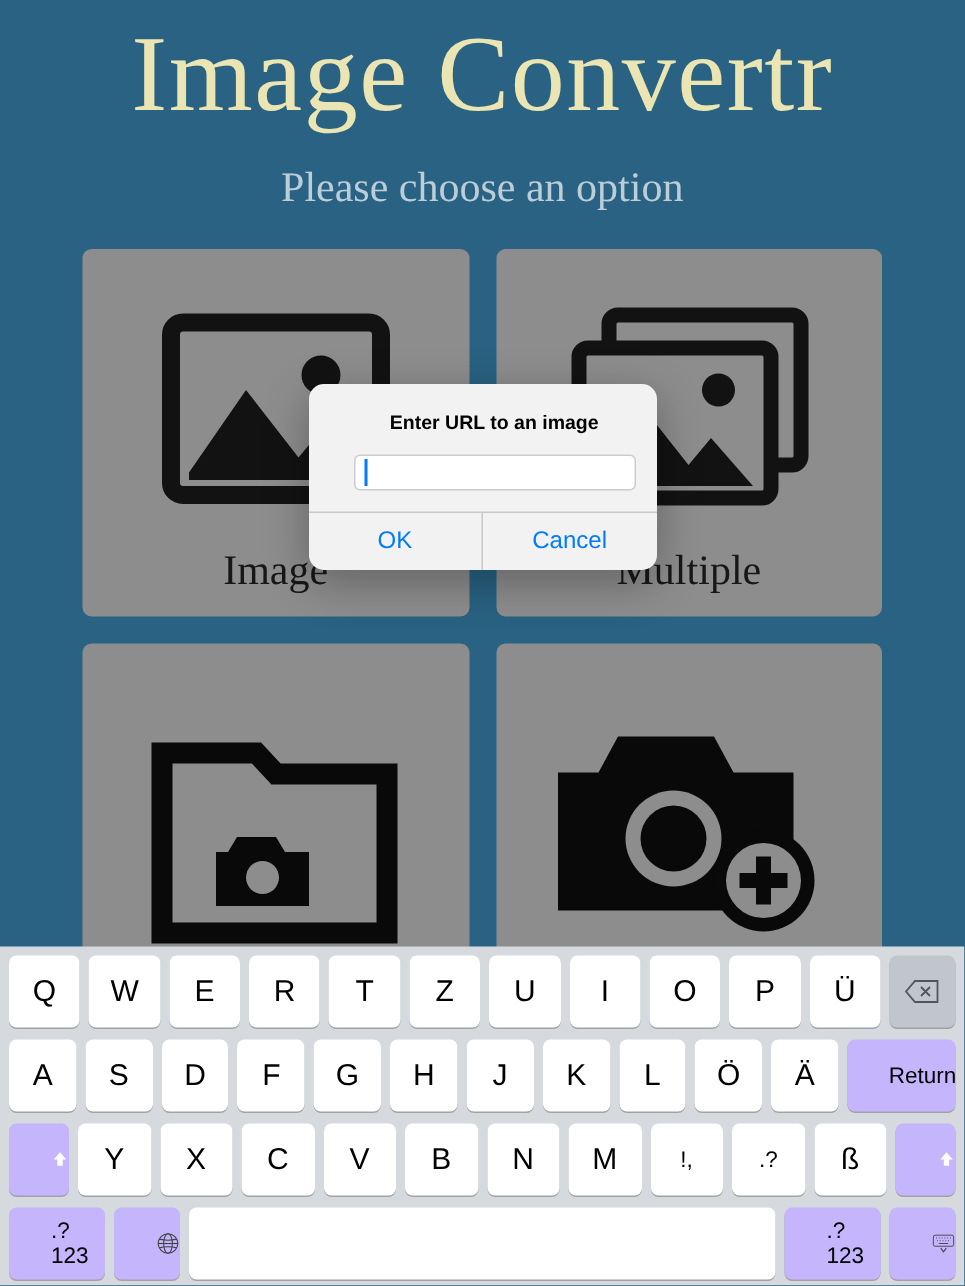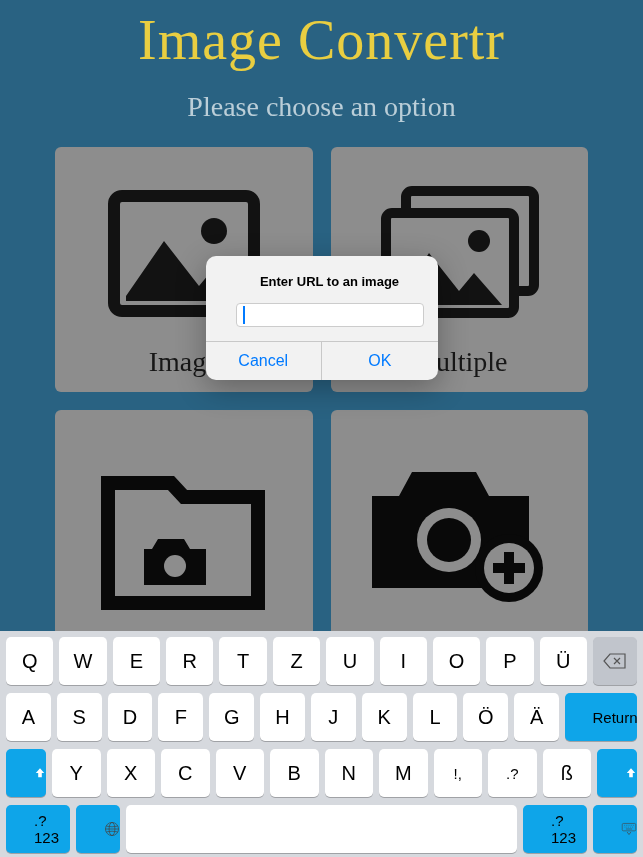--- a/index.html
+++ b/index.html
@@ -5,21 +5,21 @@
     * { margin: 0; padding: 0; box-sizing: border-box; }
     body {
       width: 643px;
       height: 857px;
       background: #2d6b8e;
       font-family: -apple-system, 'Helvetica Neue', sans-serif;
       position: relative;
       overflow: hidden;
     }
     .header { text-align: center; padding-top: 8px; }
-    .title { font-family: 'Times New Roman', serif; font-size: 56px; color: #fde047; font-weight: 400; letter-spacing: 1px; }
+    .title { font-family: 'Times New Roman', serif; font-size: 72px; color: #fef9c3; font-weight: 400; letter-spacing: 1px; }
     .subtitle { font-family: 'Times New Roman', serif; font-size: 28px; color: #cbe0eb; margin-top: 19px; }
     .grid { display: grid; grid-template-columns: 1fr 1fr; gap: 18px; padding: 18px 55px; margin-top: 6px; }
     .tile { background: #9a9a9a; border-radius: 6px; height: 245px; display: flex; flex-direction: column; align-items: center; justify-content: space-between; padding: 18px 10px 14px; cursor: pointer; }
     .tile-icon { flex: 1; display: flex; align-items: center; justify-content: center; width: 100%; }
     .tile-label { font-family: 'Times New Roman', serif; font-size: 28px; color: #1a1a1a; }
     .tile.no-label { justify-content: center; }
     .tile.no-label .tile-icon { flex: none; }
     svg { display: block; }
     .dim-overlay { position: absolute; inset: 0; background: rgba(0,0,0,0.08); }
     .alert { position: absolute; left: 50%; top: 256px; transform: translateX(-50%); width: 232px; background: #f2f2f2; border-radius: 10px; box-shadow: 0 8px 30px rgba(0,0,0,0.3); overflow: hidden; }
@@ -29,21 +29,21 @@
     .alert-input-wrap { position: relative; }
     .cursor-line { position: absolute; left: 7px; top: 3px; bottom: 3px; width: 2px; background: #007aff; }
     .alert-buttons { display: flex; border-top: 0.5px solid #c8c8c8; }
     .alert-btn { flex: 1; padding: 10px 0; font-size: 16px; color: #007aff; background: transparent; border: none; cursor: pointer; }
     .alert-btn + .alert-btn { border-left: 0.5px solid #c8c8c8; }
     .keyboard { position: absolute; bottom: 0; left: 0; right: 0; background: #d6d9de; padding: 6px 4px 4px; }
     .kb-row { display: flex; gap: 6px; margin-bottom: 8px; justify-content: center; }
     .kb-row:last-child { margin-bottom: 0; }
     .key { background: #fff; border-radius: 5px; box-shadow: 0 1px 0 rgba(0,0,0,0.25); display: flex; align-items: center; justify-content: center; font-size: 20px; color: #000; cursor: pointer; height: 48px; }
     .key.letter { flex: 1; min-width: 0; }
-    .key.special { background: #0ea5e9; padding-left: 28px; }
+    .key.special { background: #c4b5fd; padding-left: 28px; }
     .key.return { width: 72px; font-size: 15px; }
     .key.shift { width: 40px; }
     .key.backspace { width: 44px; background: #c1c5cc; }
     .key.modechange { width: 64px; font-size: 15px; }
     .key.globe { width: 44px; }
     .key.space { flex: 1; }
     .key.dismiss { width: 44px; }
     .row1 { padding: 0 2px; }
     .row2 { padding: 0 2px; }
     .row3 { padding: 0 2px; }
@@ -112,22 +112,22 @@
 
 <div class="alert">
   <div class="alert-body">
     <div class="alert-title">Enter URL to an image</div>
     <div class="alert-input-wrap">
       <input class="alert-input" type="text" value="" style="">
       <div class="cursor-line"></div>
     </div>
   </div>
   <div class="alert-buttons">
+    <button class="alert-btn">OK</button>
     <button class="alert-btn">Cancel</button>
-    <button class="alert-btn">OK</button>
   </div>
 </div>
 
 <div class="keyboard">
   <div class="kb-row row1">
     <div class="key letter">Q</div>
     <div class="key letter">W</div>
     <div class="key letter">E</div>
     <div class="key letter">R</div>
     <div class="key letter">T</div>

